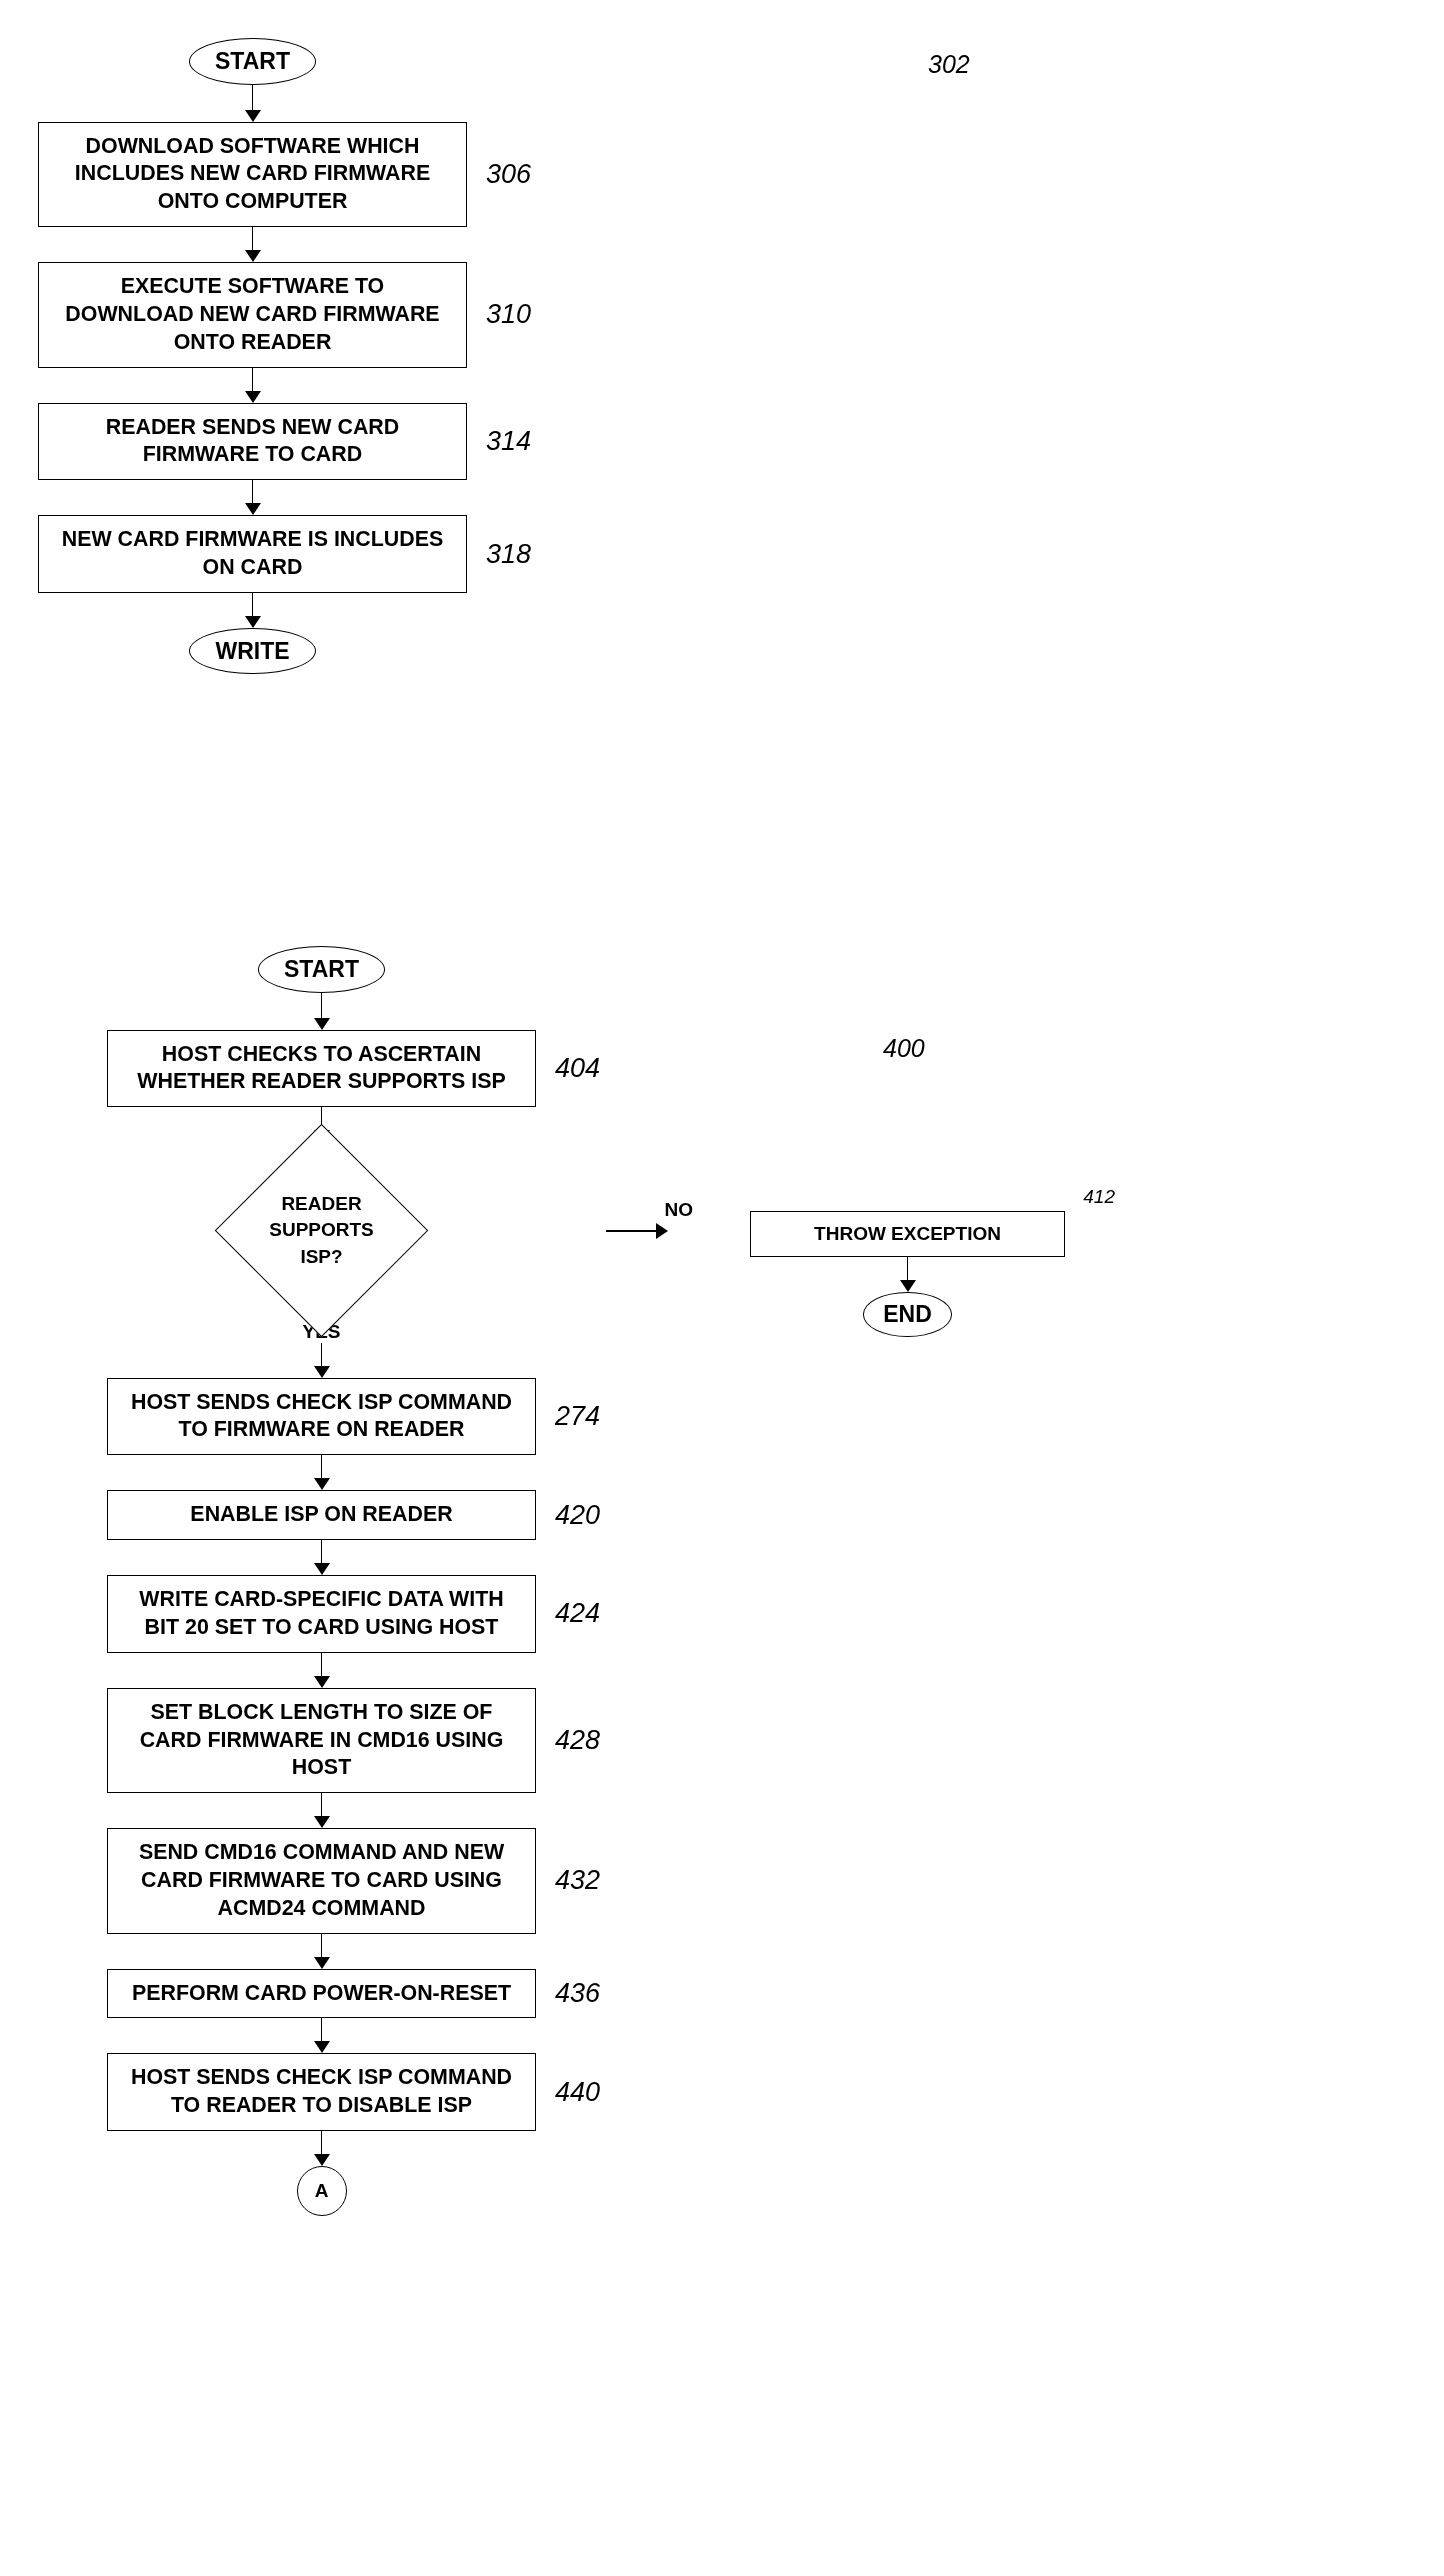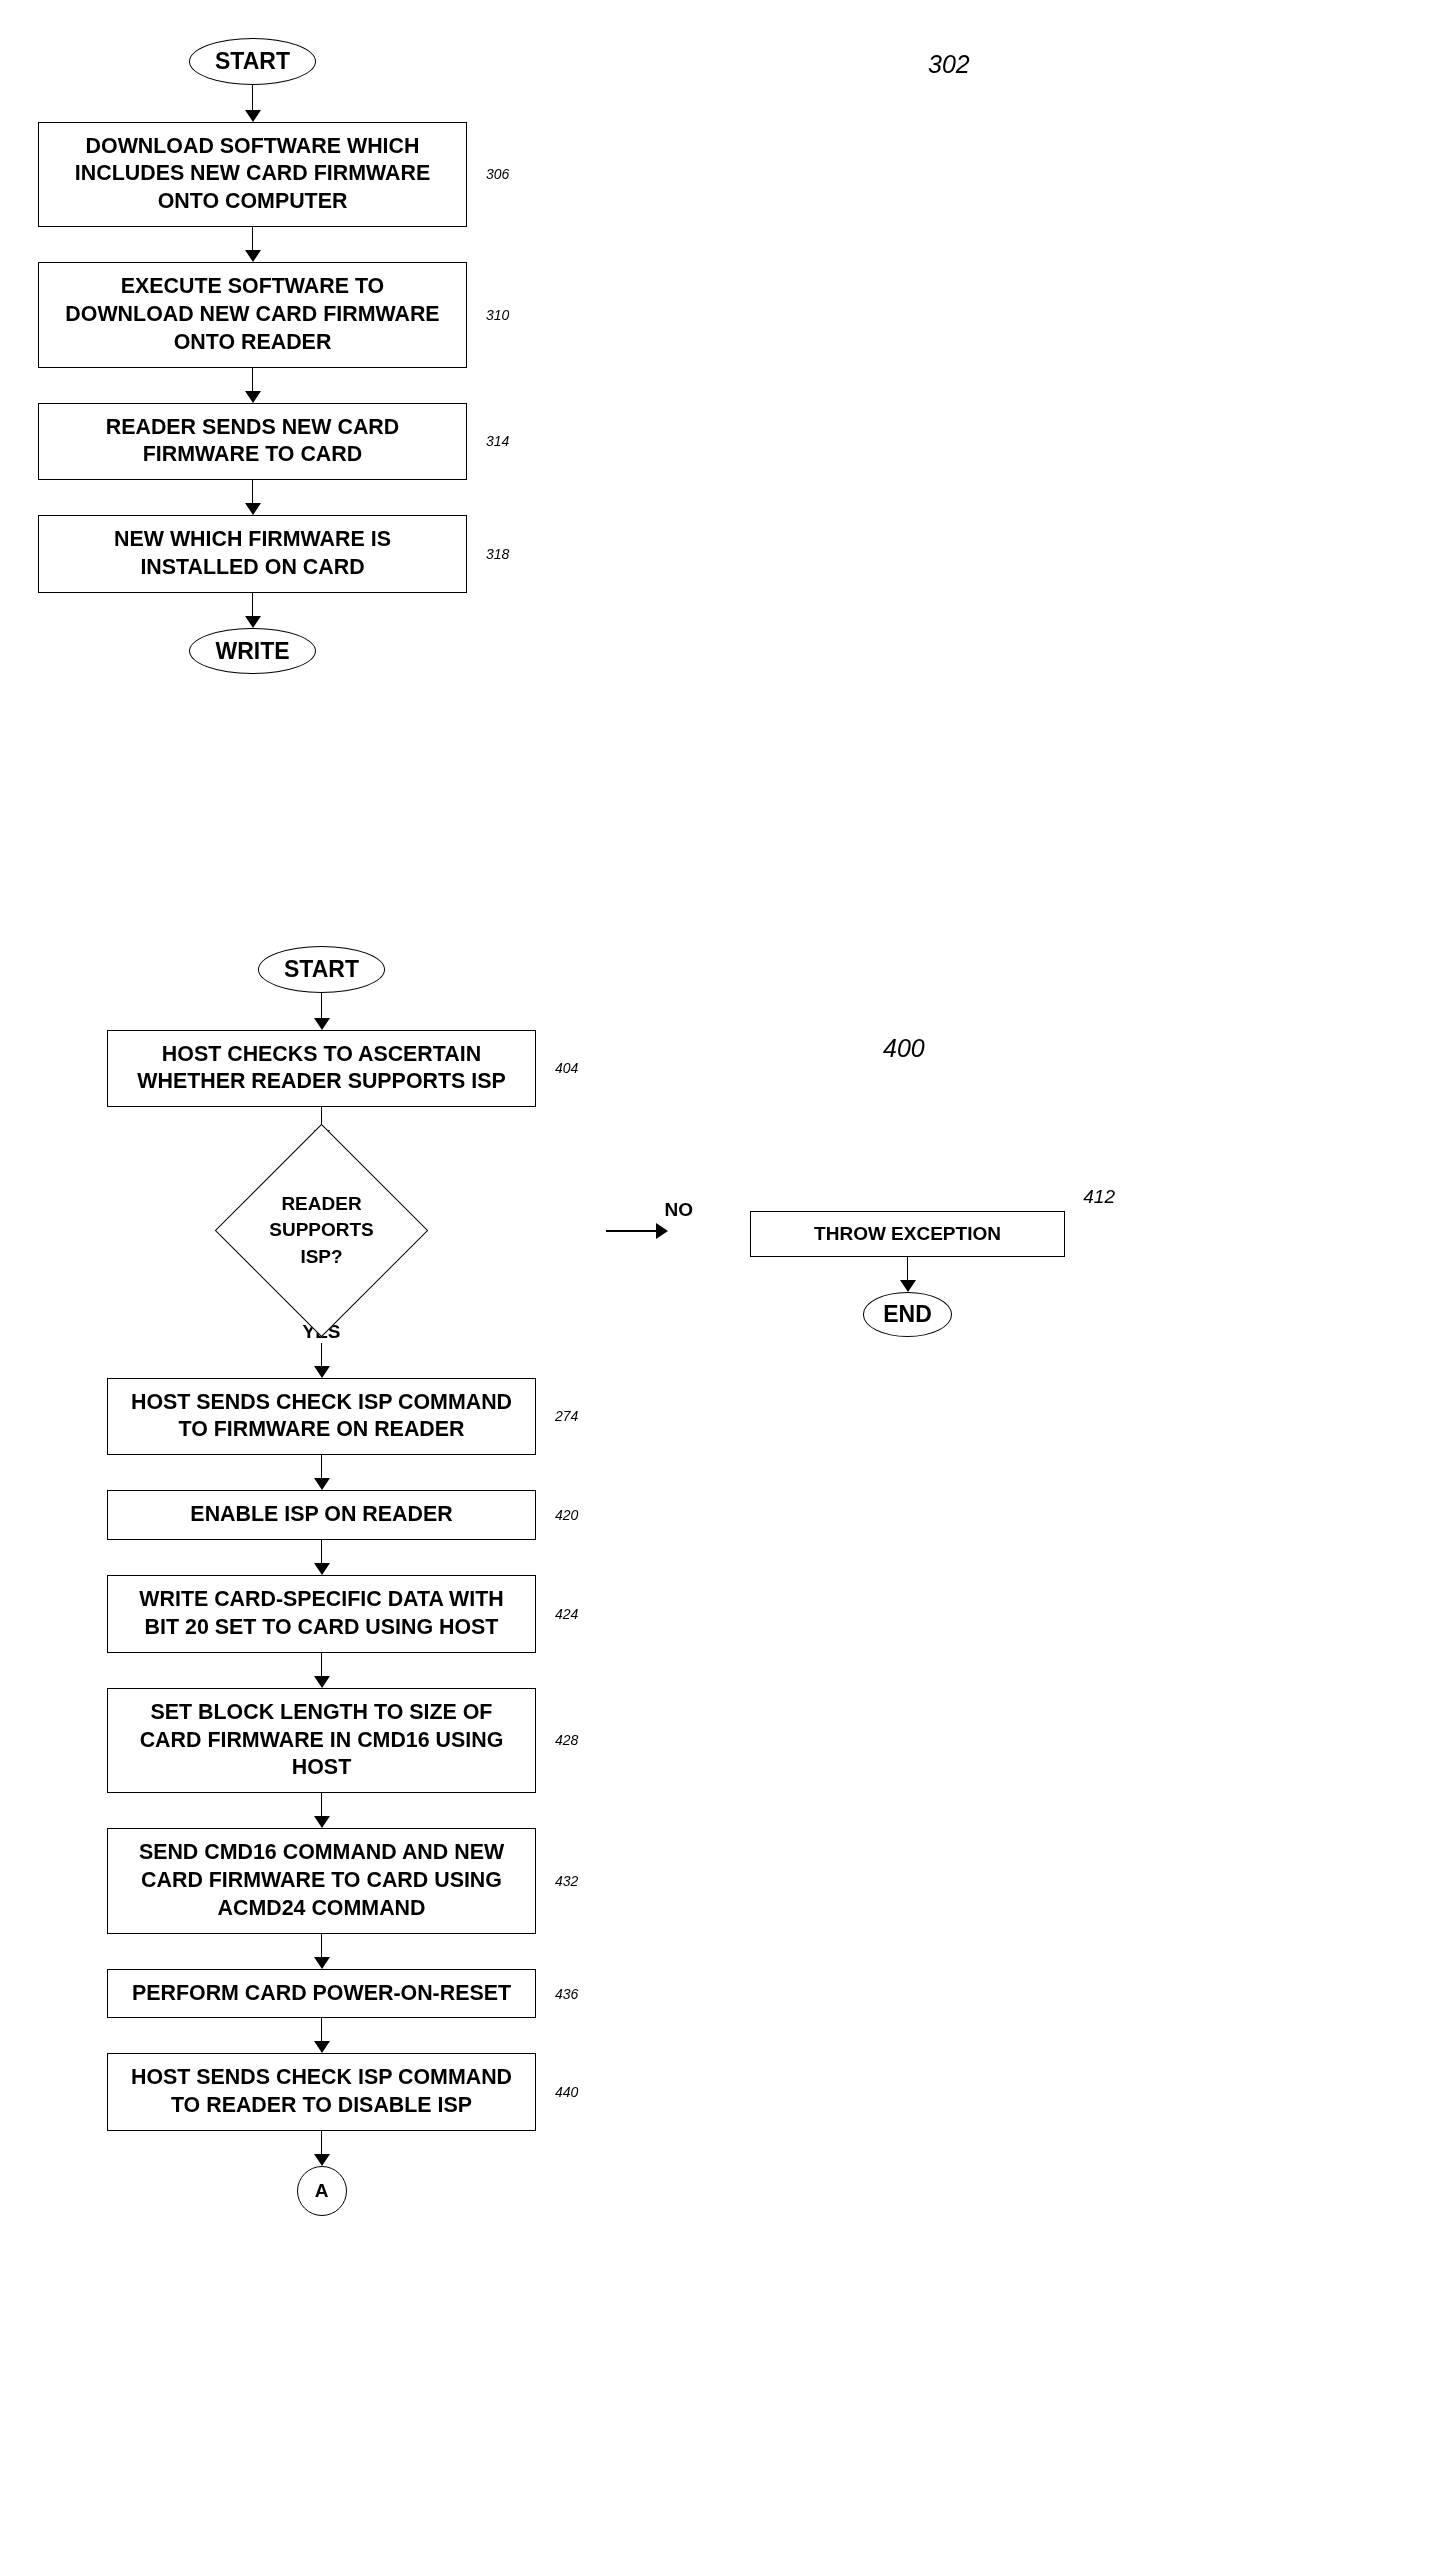--- a/index.html
+++ b/index.html
@@ -95,21 +95,21 @@
     .row-inline {
       display: flex;
       flex-direction: row;
       align-items: center;
       position: relative;
     }
 
     .note-right {
       position: absolute;
       left: 448px;
-      font-size: 14px;
+      font-size: 27px;
       font-style: italic;
       white-space: nowrap;
     }
 
     .vline {
       width: 1.9px;
       background: #000;
       margin: 0 auto;
     }
 
@@ -160,21 +160,21 @@
     <div class="row-inline">
       <div class="rect">READER SENDS NEW CARD FIRMWARE
 TO CARD</div>
       <div class="note-right">314</div>
     </div>
 
     <div class="vline" style="height:23px;"></div>
     <div class="arrow-down"></div>
 
     <div class="row-inline">
-      <div class="rect">NEW WHICH FIRMWARE IS INSTALLED ON
+      <div class="rect">NEW CARD FIRMWARE IS INCLUDES ON
 CARD</div>
       <div class="note-right">318</div>
     </div>
 
     <div class="vline" style="height:23px;"></div>
     <div class="arrow-down"></div>
 
     <div class="oval">WRITE</div>
 
   </div>

